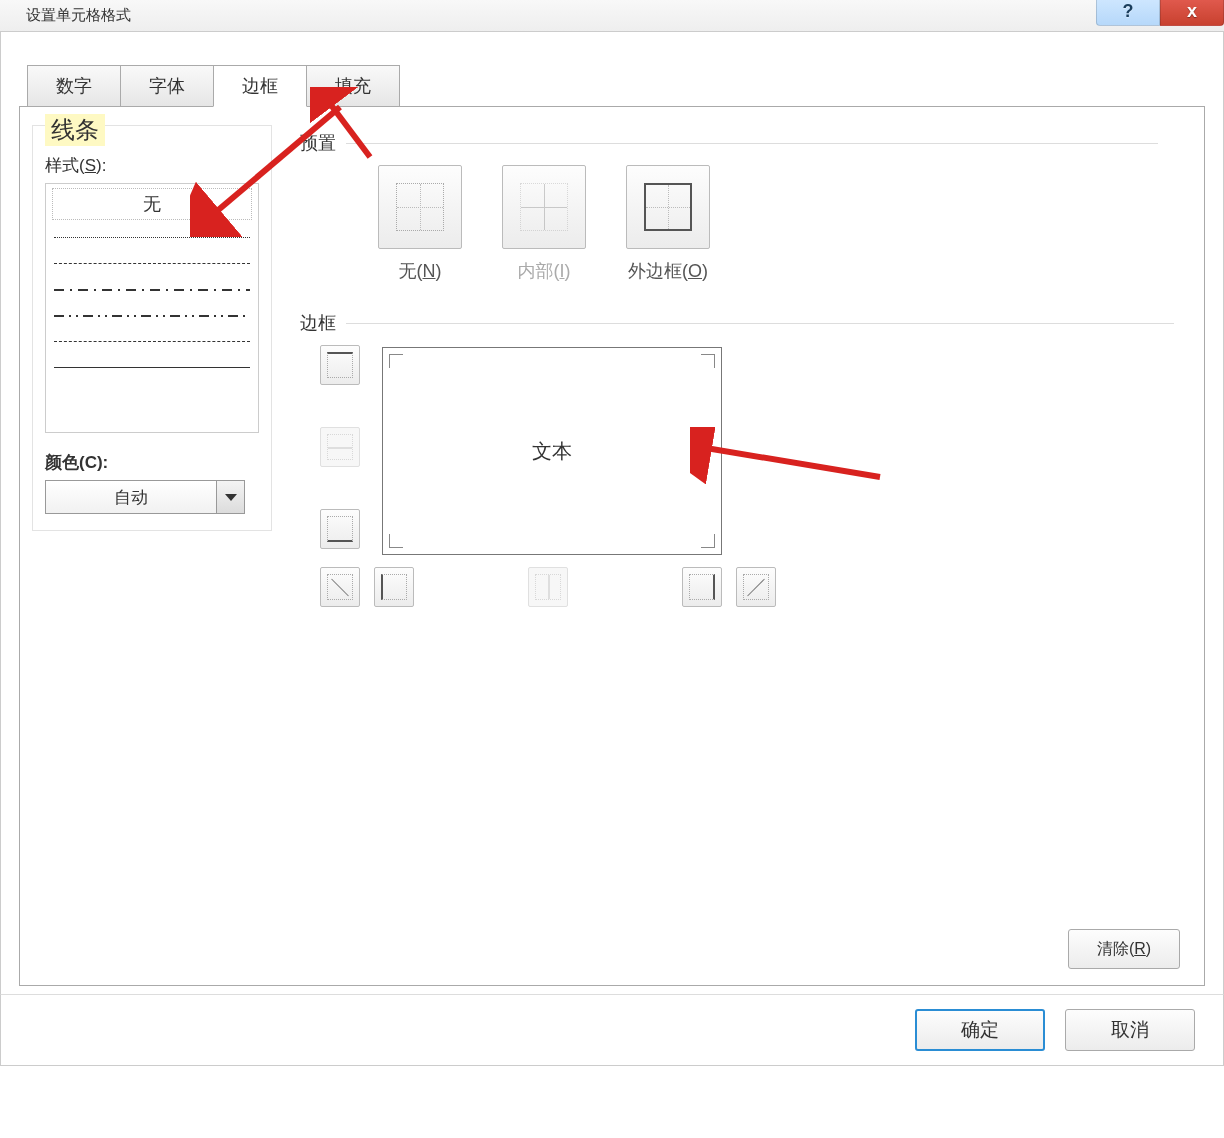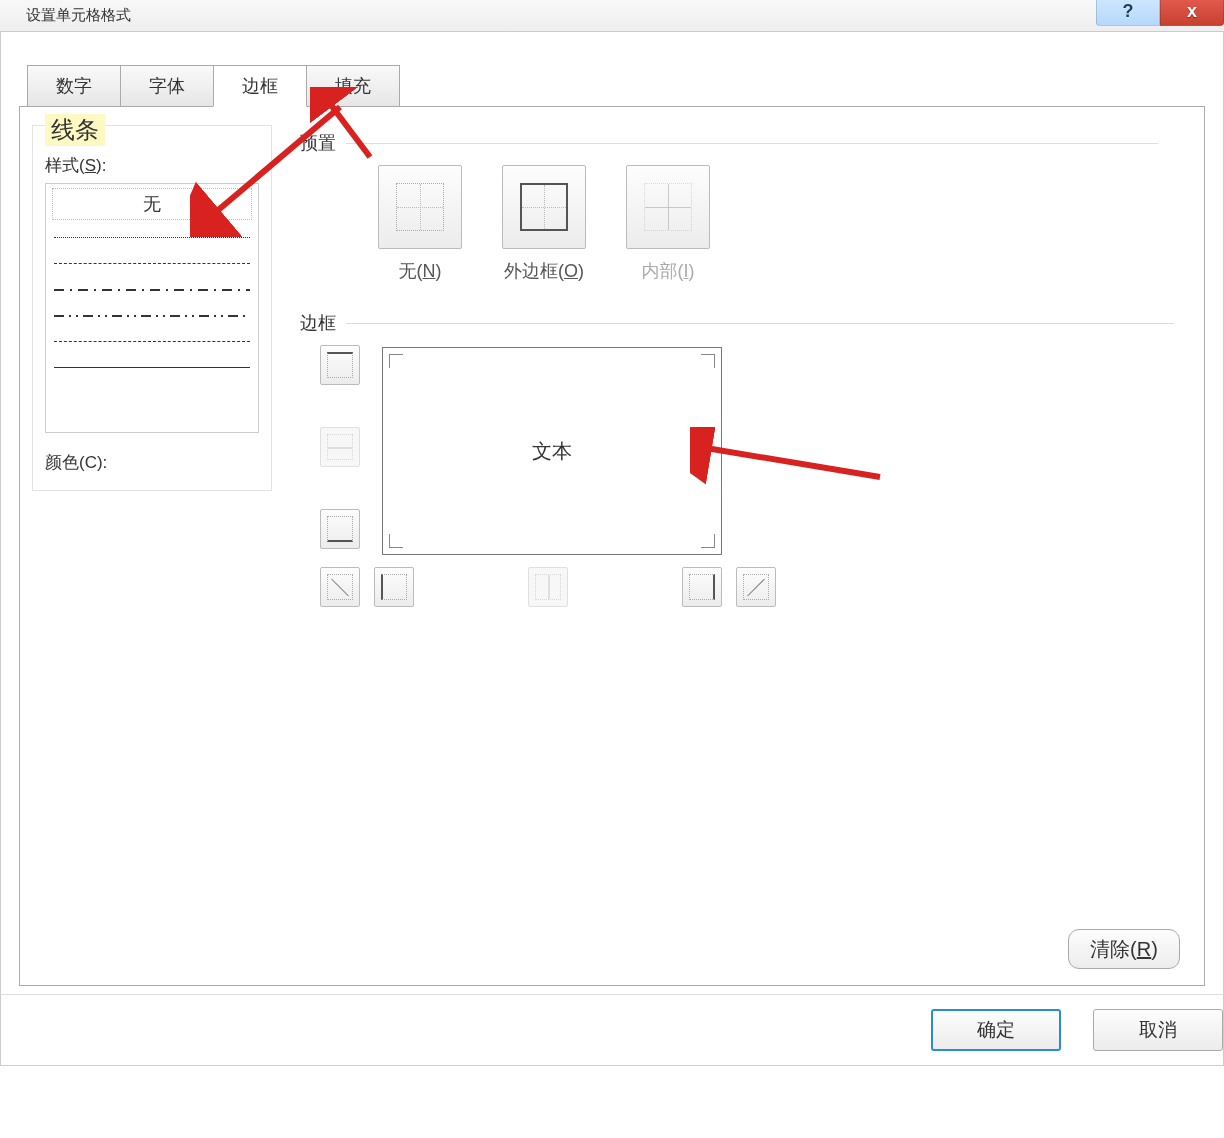--- a/index.html
+++ b/index.html
@@ -120,21 +120,21 @@
   .ls-dashdot::after {
     background-image: repeating-linear-gradient(to right,#333 0 10px, transparent 10px 16px, #333 16px 18px, transparent 18px 24px);
     height:1.5px; top:50%;
   }
   .ls-dashdotdot::after {
     background-image: repeating-linear-gradient(to right,#333 0 10px, transparent 10px 15px, #333 15px 17px, transparent 17px 22px, #333 22px 24px, transparent 24px 29px);
     height:1.5px; top:50%;
   }
   .ls-thin-dashed::after { border-top:1px dashed #333; }
   .ls-solid::after { border-top: 1.5px solid #333; }
-  .color-label { margin-top: 18px; font-size: 17px; display:block;}
+  .color-label { margin-top: 18px; font-size: 17px; display:block;font-weight:bold;}
   .color-select {
     margin-top: 6px;
     display:flex;
     border:1px solid #999;
     height: 34px;
     width: 200px;
     align-items:center;
     background: linear-gradient(#fff,#f1f1f1);
   }
   .color-select-text { flex:1; text-align:center; font-size:17px; }
@@ -214,35 +214,36 @@
   }
   .bottom-row .spacer { width:86px; }
 
   
   .clear-btn {
     position:absolute;
     right:24px; bottom:16px;
     width:112px; height:40px;
     border:1px solid #aaa;
     background:linear-gradient(#fdfdfd,#ececec);
-    font-size:20px;
-    display:flex; align-items:center; justify-content:center;
-    border-radius:11px;
+    font-size:16px;
+    display:flex; align-items:center; justify-content:center;
+    border-radius:3px;
   }
   .clear-btn .ul { text-decoration: underline; }
 
   
   .footer {
     height: 72px;
     border:1px solid #ccc;
     border-top:1px solid #ddd;
     display:flex;
     justify-content:flex-end;
     align-items:center;
-    gap:32px;
+    gap:20px;
+    padding-right:28px;
     background:#fff;
   }
   .dlg-btn {
     width:130px; height:42px;
     border:1px solid #aaa;
     background:linear-gradient(#fdfdfd,#ececec);
     font-size:19px;
     display:flex; align-items:center; justify-content:center;
     border-radius:3px;
   }
@@ -317,49 +318,55 @@
         <div class="line-sample ls-dotted"></div>
         <div class="line-sample ls-dashed"></div>
         <div class="line-sample ls-dashdot"></div>
         <div class="line-sample ls-dashdotdot"></div>
         <div class="line-sample ls-thin-dashed"></div>
         <div class="line-sample ls-solid"></div>
       </div>
       <span class="color-label">
         <span>颜色(</span><span class="ul">C</span><span>):</span>
       </span>
+      <div class="color-select">
+        <span class="color-select-text">自动</span>
+        <div class="color-select-btn">
+          <div class="arrow-down"></div>
+        </div>
+      </div>
     </div>
 
     <div class="section-header preset-header">
       <span>预置</span>
       <div class="section-rule"></div>
     </div>
     <div class="preset-row">
       <div class="preset-item">
         <div class="preset-btn">
           <div class="icon-box ib-outer-dotted ib-inner-cross"></div>
         </div>
         <span class="preset-label">
           <span>无(</span><span class="ul">N</span><span>)</span>
         </span>
       </div>
       <div class="preset-item">
         <div class="preset-btn">
+          <div class="icon-box ib-outer-dotted ib-inner-solid ib-grey-disabled"></div>
+        </div>
+        <span class="preset-label disabled">
+          <span>内部(</span><span class="ul">I</span><span>)</span>
+        </span>
+      </div>
+      <div class="preset-item">
+        <div class="preset-btn">
           <div class="icon-box ib-outer-solid ib-inner-cross"></div>
         </div>
         <span class="preset-label">
           <span>外边框(</span><span class="ul">O</span><span>)</span>
-        </span>
-      </div>
-      <div class="preset-item">
-        <div class="preset-btn">
-          <div class="icon-box ib-outer-dotted ib-inner-solid ib-grey-disabled"></div>
-        </div>
-        <span class="preset-label disabled">
-          <span>内部(</span><span class="ul">I</span><span>)</span>
         </span>
       </div>
     </div>
 
     <div class="section-header border-header">
       <span>边框</span>
       <div class="section-rule"></div>
     </div>
 
     <div class="border-editor">

